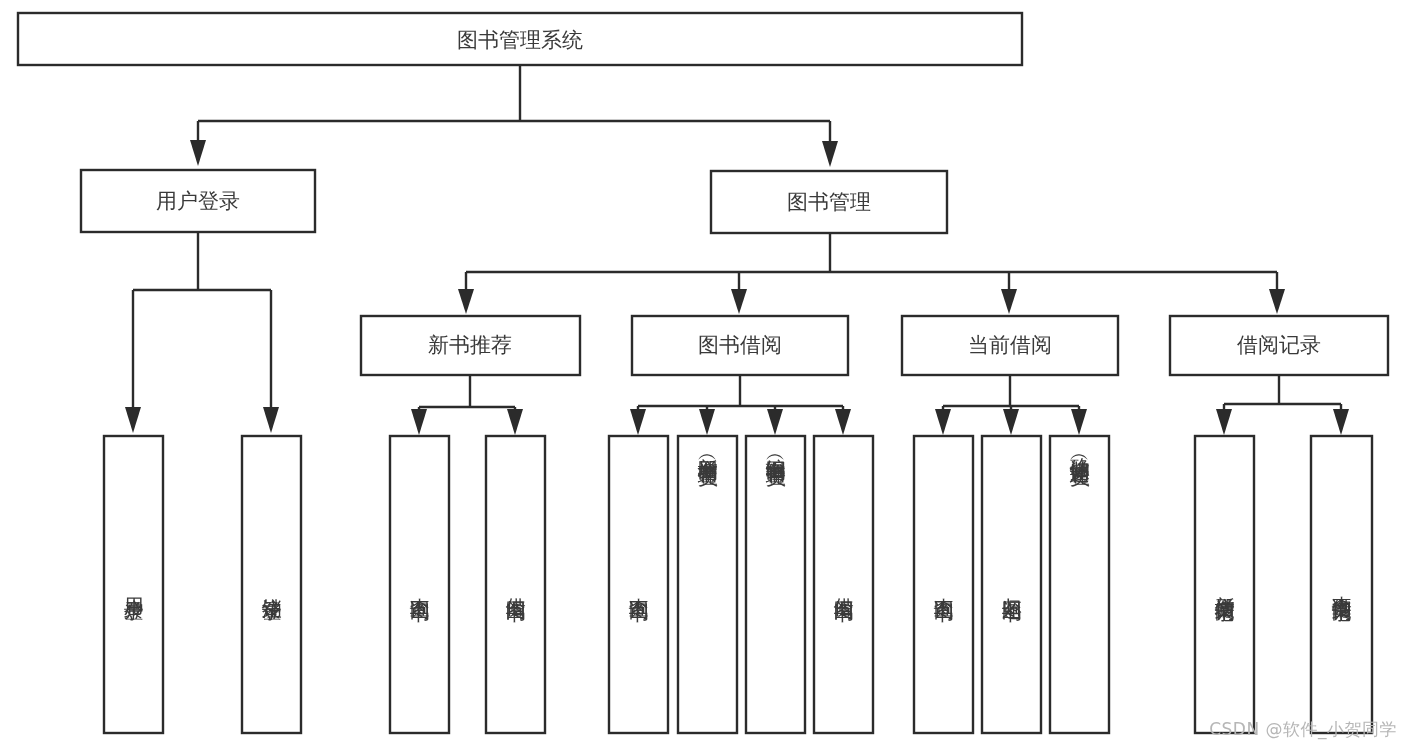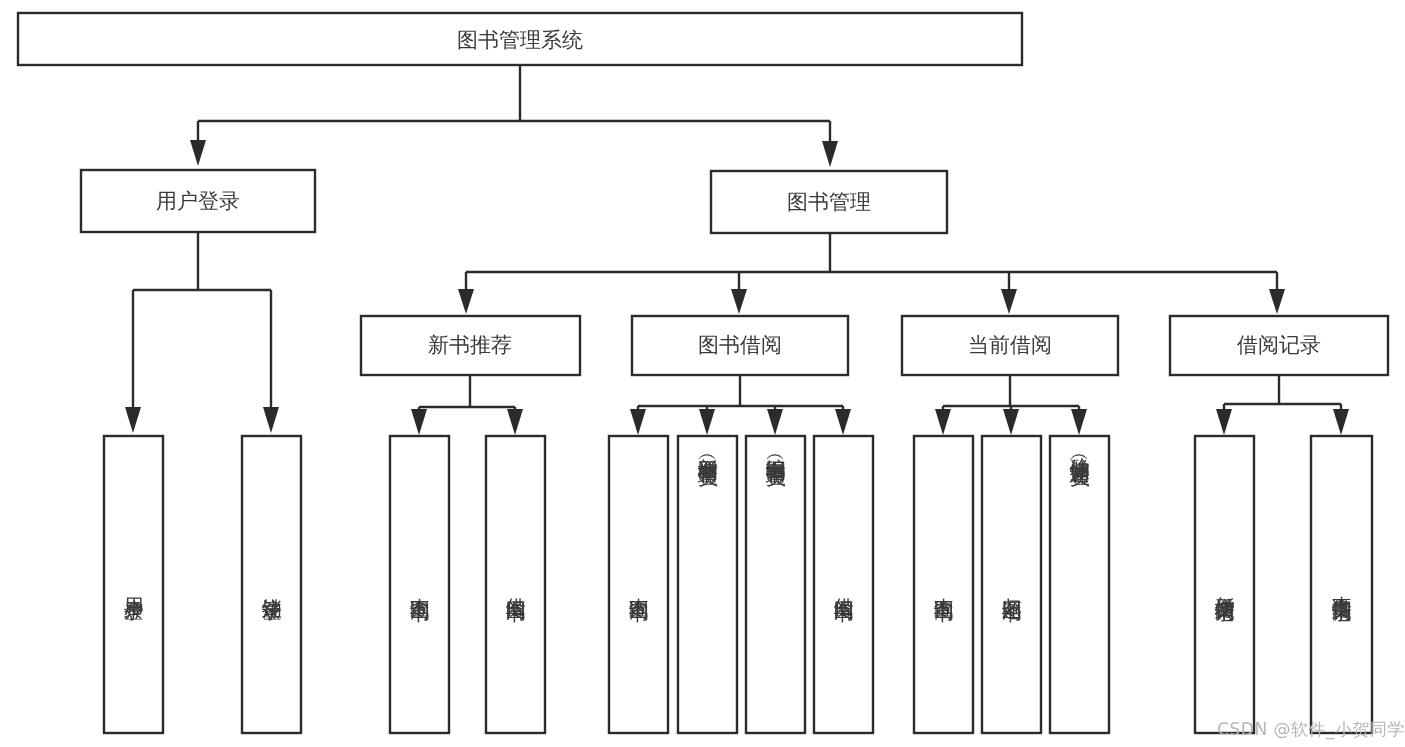--- a/index.html
+++ b/index.html
@@ -43,21 +43,21 @@
   }
   .node-label-h {
     font-family: "DejaVu Sans", "Liberation Sans", sans-serif;
     font-size: 21px;
     fill: #3a3a3a;
     text-anchor: middle;
     dominant-baseline: middle;
   }
   .watermark {
     position: absolute;
-    right: 0;
+    right: 8px;
     bottom: 6px;
     font-family: "DejaVu Sans", "Liberation Sans", sans-serif;
     font-size: 17px;
     color: #b6b6b6;
     letter-spacing: 0.5px;
     white-space: nowrap;
     user-select: none;
   }
   .vlabel-wrap {
     position: absolute;

